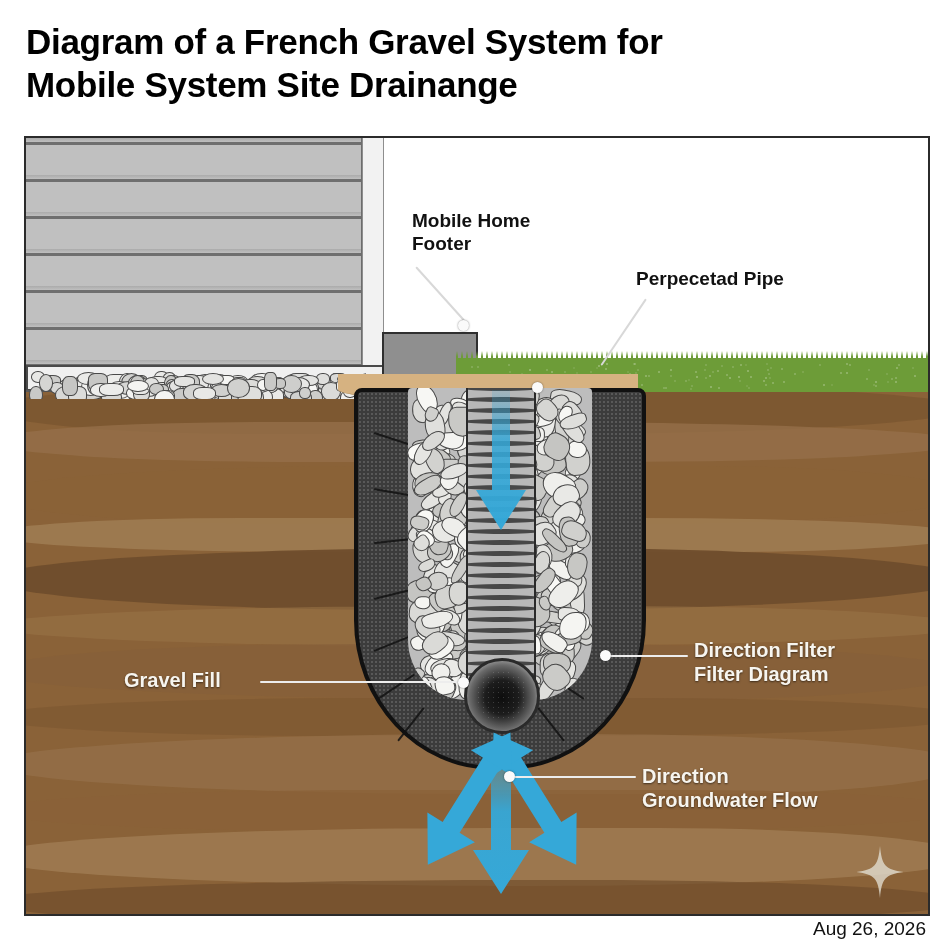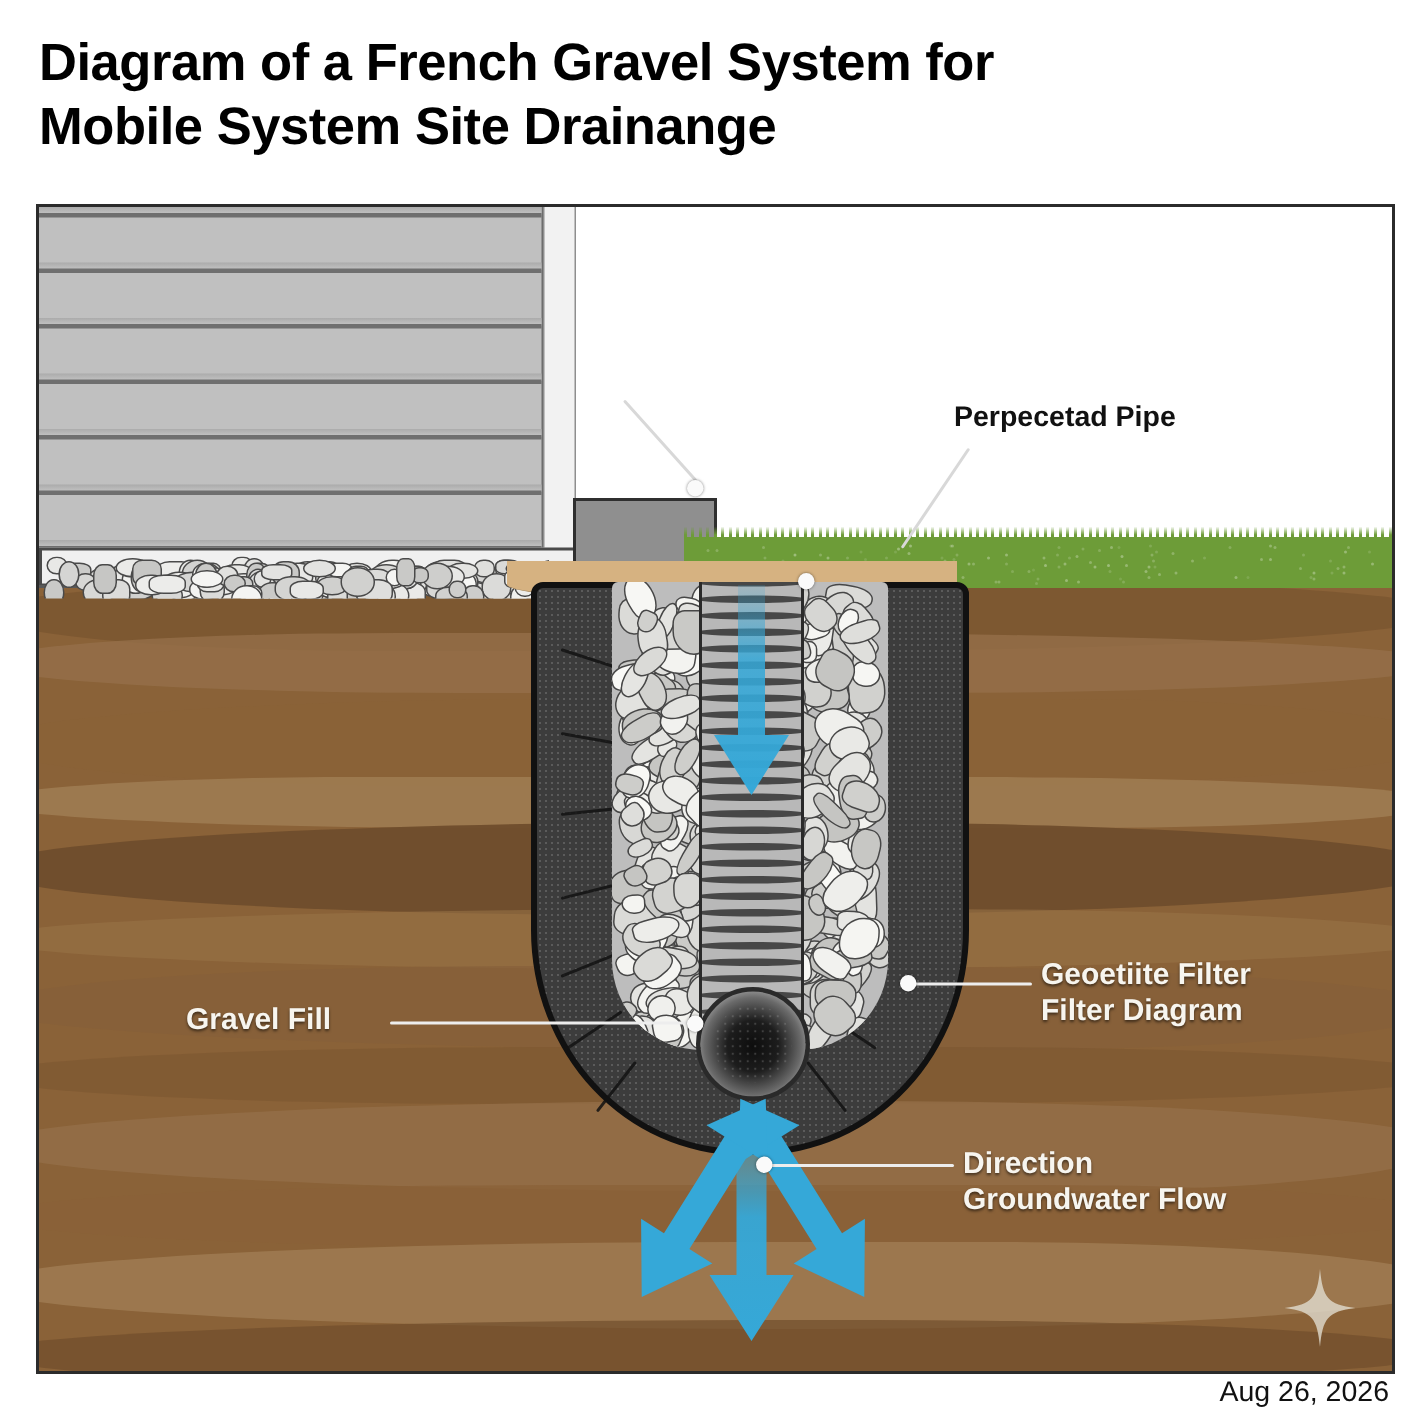--- a/index.html
+++ b/index.html
@@ -1024,37 +1024,41 @@
 
           <g transform="rotate(32 476 608)">
             <polygon fill="#35a8d8" points="466,612 486,612 486,704 504,704 476,748 448,704 466,704"></polygon>
             <polygon fill="#35a8d8" points="476,592 500,628 452,628"></polygon>
           </g>
 
           <polygon fill="#35a8d8" points="475,592 499,628 451,628" opacity="0"></polygon>
         </g>
       </svg>
 
+      <div class="label dark" style="left:386px;top:72px;">
+        <div>Mobile Home</div>
+        <div>Footer</div>
+      </div>
       <div class="leader gray" style="left:390px;top:128px;width:72px;transform:rotate(48deg);"></div>
       <div class="dot" style="left:432px;top:182px;"></div>
 
       <div class="label dark" style="left:610px;top:130px;">
         <div>Perpecetad Pipe</div>
       </div>
       <div class="leader gray" style="left:540px;top:160px;width:80px;transform:rotate(-56deg);transform-origin:right center;"></div>
       <div class="dot" style="left:506px;top:244px;"></div>
 
       <div class="label light" style="left:98px;top:530px;">
         <div>Gravel Fill</div>
       </div>
       <div class="leader" style="left:234px;top:543px;width:204px;"></div>
       <div class="dot" style="left:432px;top:539px;"></div>
 
       <div class="label light" style="left:668px;top:500px;">
-        <div>Geoetiite Filter</div>
+        <div>Direction Filter</div>
         <div>Filter Diagram</div>
       </div>
       <div class="leader" style="left:584px;top:517px;width:78px;"></div>
       <div class="dot" style="left:574px;top:512px;"></div>
 
       <div class="label light" style="left:616px;top:626px;">
         <div>Direction</div>
         <div>Groundwater Flow</div>
       </div>
       <div class="leader" style="left:488px;top:638px;width:122px;"></div>

